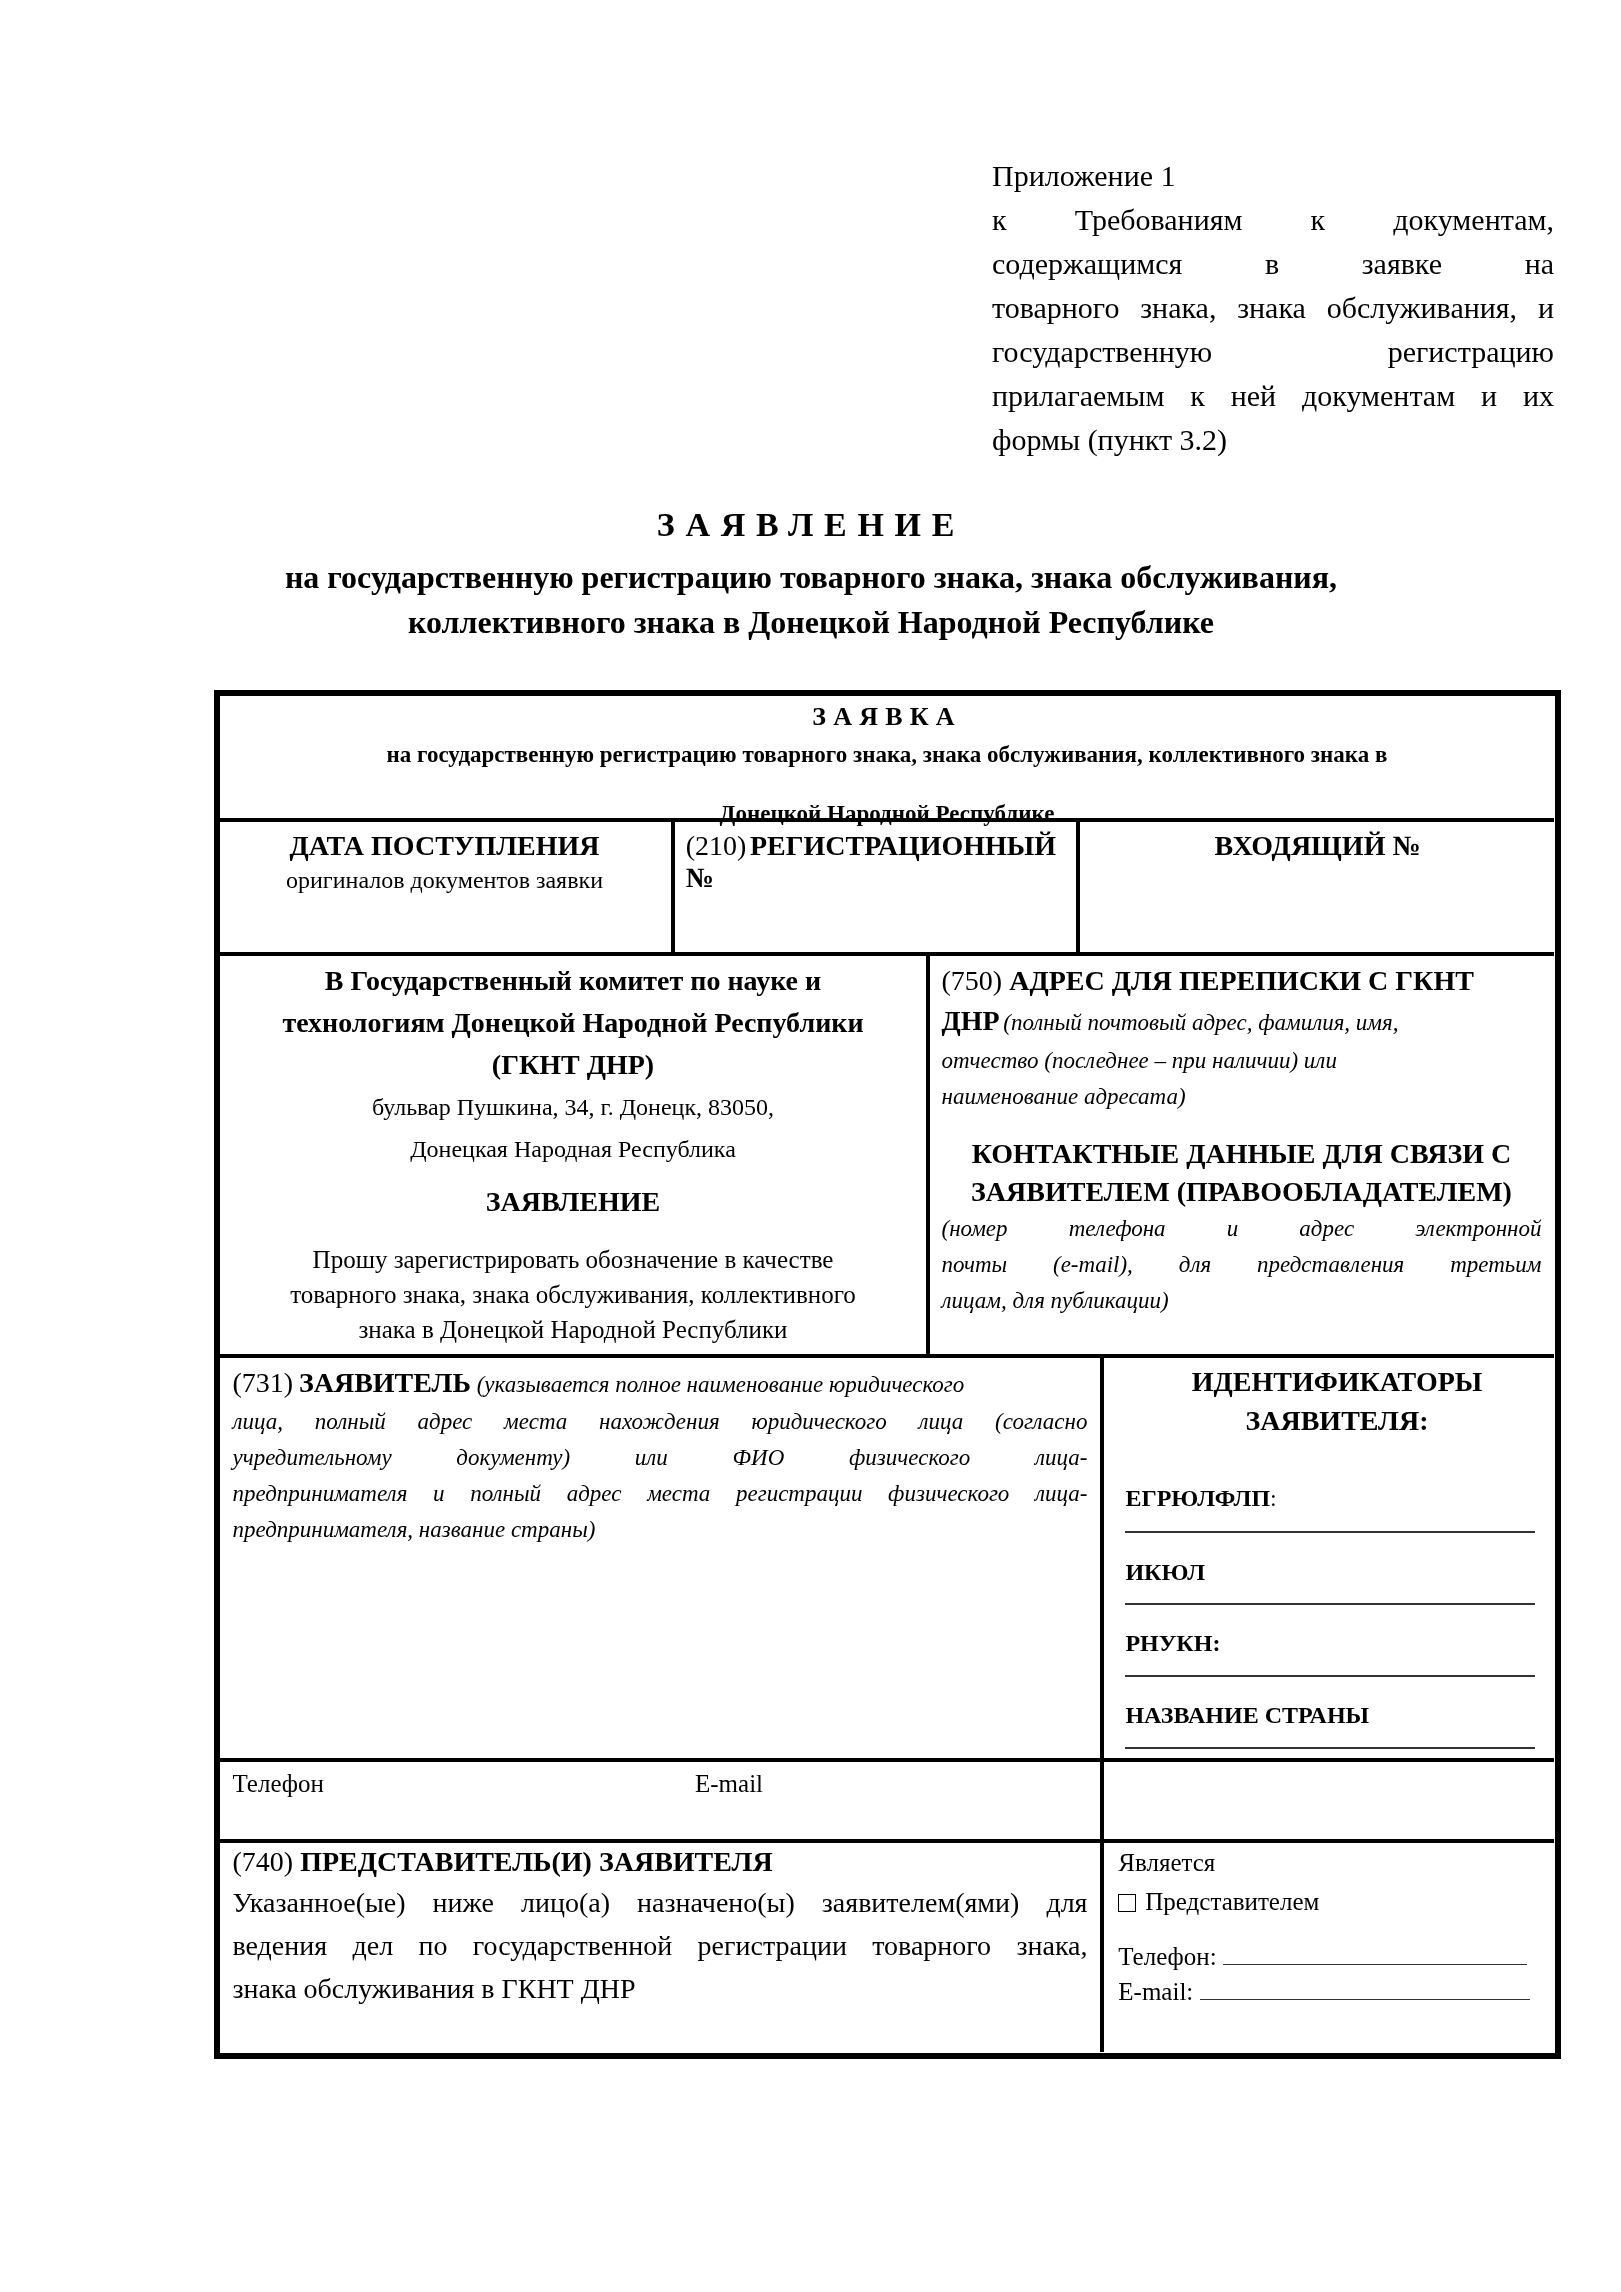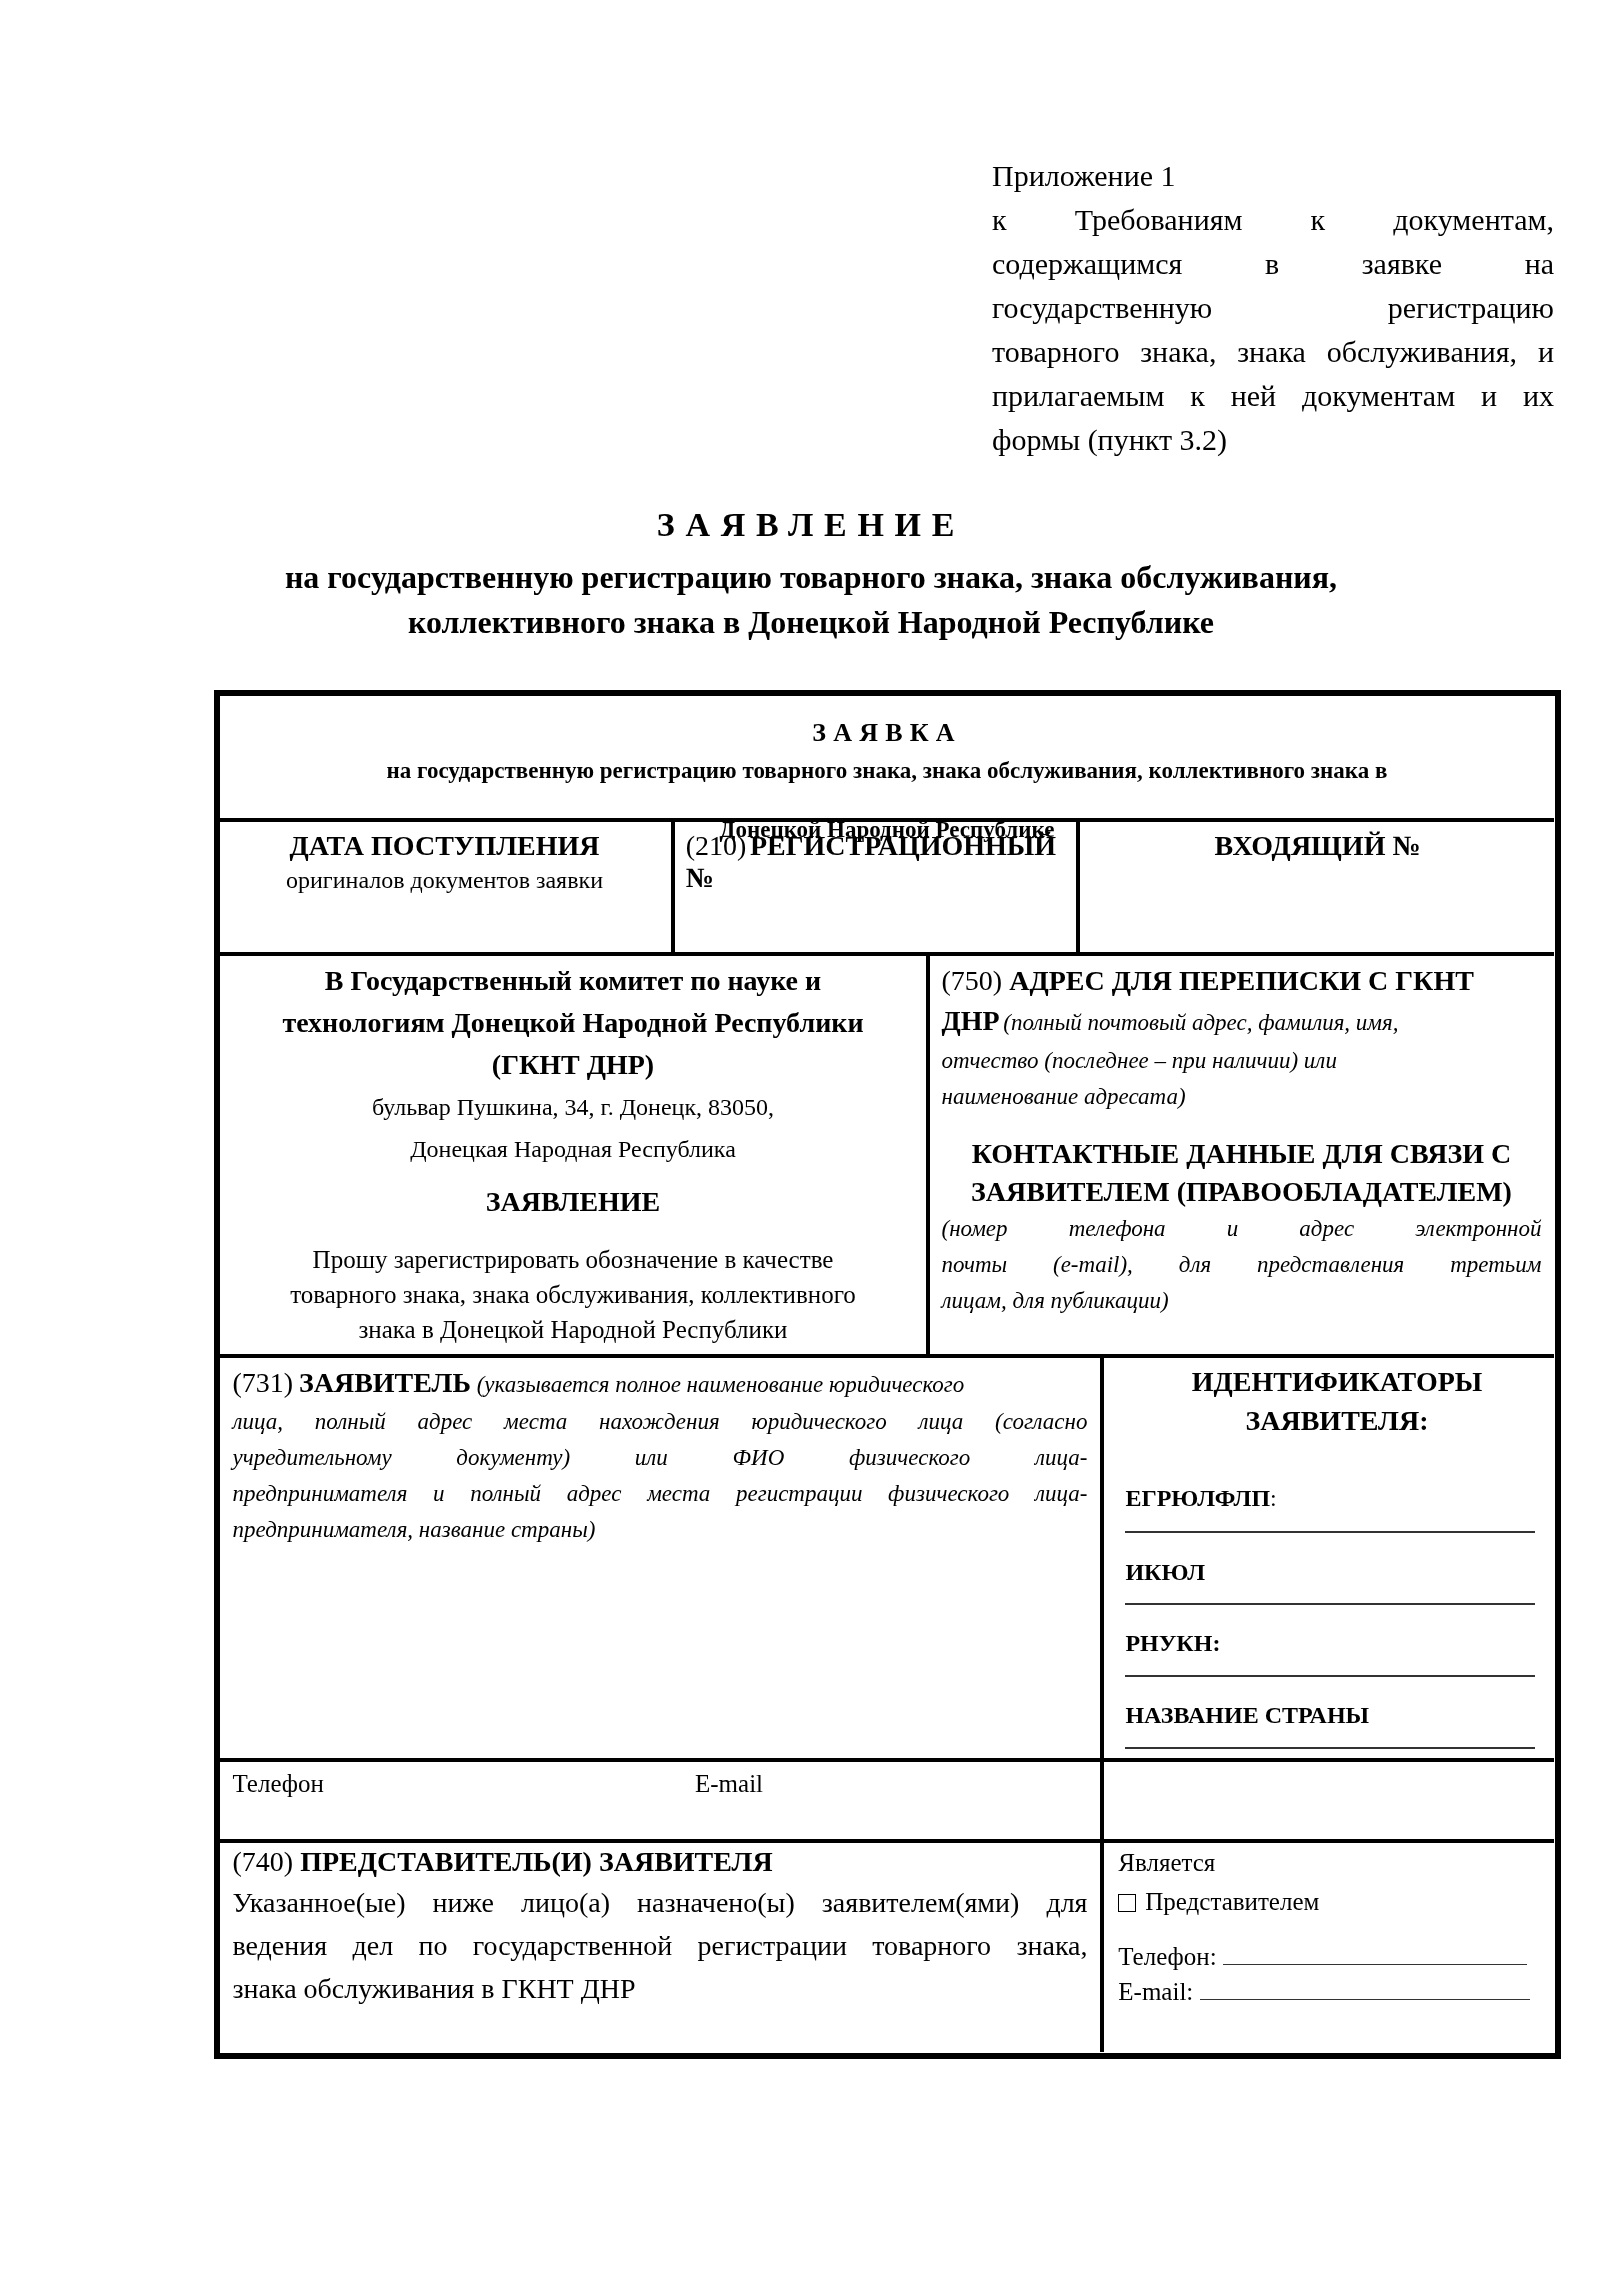--- a/index.html
+++ b/index.html
@@ -45,35 +45,35 @@
   .checkbox { display: inline-block; width: 16px; height: 16px; border: 1.8px solid #000; vertical-align: -1.8px; margin-right: 9px; }
   .fill-line { display: inline-block; border-bottom: 1.8px solid #333; vertical-align: baseline; height: 0.9px; }
 </style>
 </head>
 <body>
 
 <div class="abs appendix">
   <span class="line first">Приложение 1</span>
   <span class="line">к Требованиям к документам,</span>
   <span class="line">содержащимся в заявке на</span>
+  <span class="line">товарного знака, знака обслуживания, и</span>
   <span class="line">государственную регистрацию</span>
-  <span class="line">товарного знака, знака обслуживания, и</span>
   <span class="line">прилагаемым к ней документам и их</span>
   <span class="line last">формы (пункт 3.2)</span>
 </div>
 
 <div class="abs title title-main">ЗАЯВЛЕНИЕ</div>
 <div class="abs title title-sub">
   <div>на государственную регистрацию товарного знака, знака обслуживания,</div>
   <div>коллективного знака в Донецкой Народной Республике</div>
 </div>
 
 <div class="abs tbl">
 
-  <div class="cell center" style="left:0; top:0; width:1334px; height:122px; padding-top:22px;">
+  <div class="cell center" style="left:0; top:0; width:1334px; height:122px; padding-top:6px;">
     <div class="zayavka-title">ЗАЯВКА</div>
     <div class="zayavka-sub" style="margin-top:5.4px;">на государственную регистрацию товарного знака, знака обслуживания, коллективного знака в</div>
     <div class="zayavka-sub">Донецкой Народной Республике</div>
   </div>
   <div class="hline" style="left:0; top:122px; width:1334px;"></div>
 
   <div class="cell center" style="left:0; top:125px; width:449px; height:131px; padding-top:9px;">
     <div class="hdr">ДАТА ПОСТУПЛЕНИЯ</div>
     <div class="small" style="margin-top:5.4px;">оригиналов документов заявки</div>
   </div>

